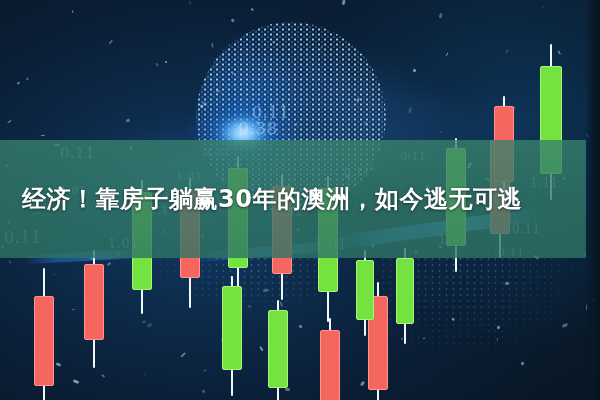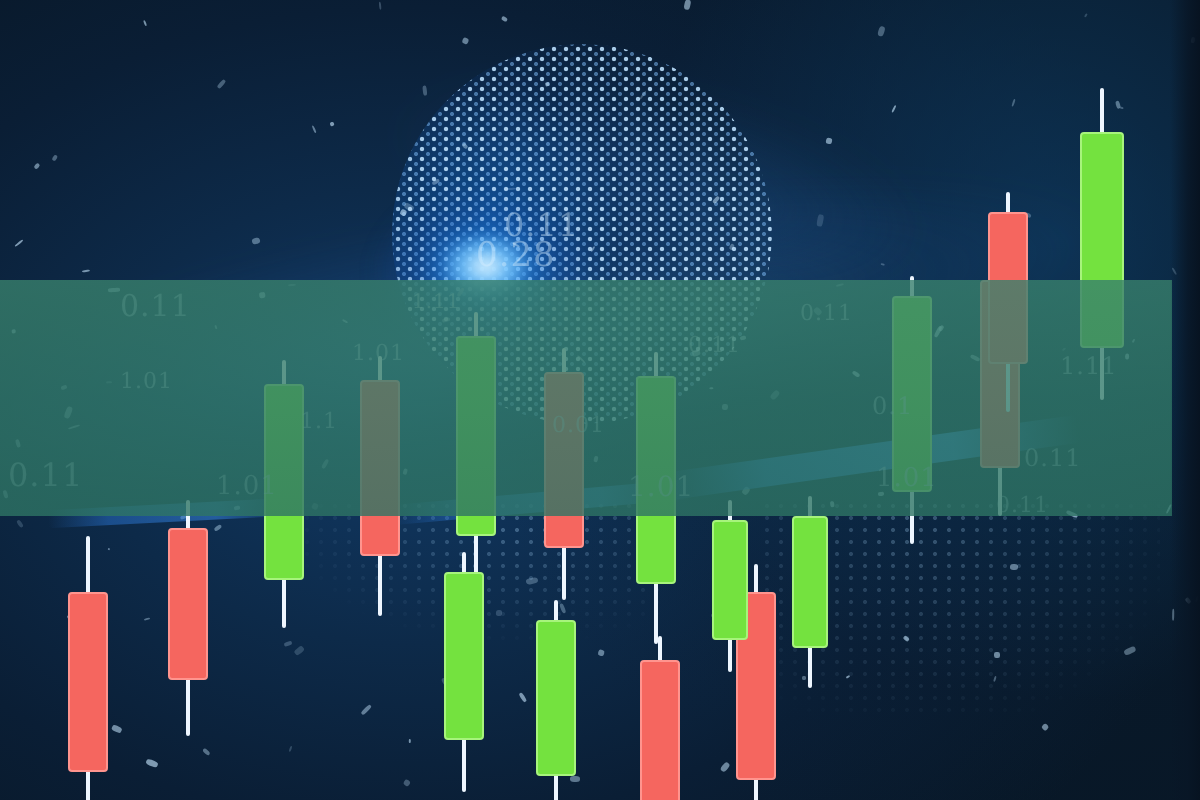--- a/index.html
+++ b/index.html
@@ -418,21 +418,21 @@
         <div class="body" style="top: 106px; height: 76px;"></div>
       </div>
       <div class="candle c-up" style="left: 540px; top: 0px; width: 22px; height: 400px;">
         <div class="wick" style="top: 44px; height: 156px;"></div>
         <div class="body" style="top: 66px; height: 108px;"></div>
       </div>
     </div>
 
   <div id="numbers-layer">
       <div class="num" style="left: 60px; top: 144px; font-size: 15px;">0.11</div>
-      <div class="num" style="left: 238px; top: 118px; font-size: 17px;">0.28</div>
+      <div class="num" style="left: 238px; top: 118px; font-size: 17px;">0.38</div>
       <div class="num" style="left: 252px; top: 103px; font-size: 16px;">0.11</div>
       <div class="num" style="left: 4px; top: 228px; font-size: 16px;">0.11</div>
       <div class="num" style="left: 108px; top: 236px; font-size: 13px;">1.01</div>
       <div class="num" style="left: 314px; top: 236px; font-size: 14px;">1.01</div>
       <div class="num" style="left: 438px; top: 232px; font-size: 13px;">1.01</div>
       <div class="num" style="left: 512px; top: 222px; font-size: 12px;">0.11</div>
       <div class="num" style="left: 436px; top: 196px; font-size: 12px;">0.1</div>
       <div class="num" style="left: 530px; top: 176px; font-size: 12px;">1.11</div>
       <div class="num" style="left: 344px; top: 166px; font-size: 11px;">0.11</div>
       <div class="num" style="left: 176px; top: 170px; font-size: 11px;">1.01</div>
@@ -440,16 +440,17 @@
       <div class="num" style="left: 150px; top: 204px; font-size: 11px;">1.1</div>
       <div class="num" style="left: 276px; top: 206px; font-size: 11px;">0.01</div>
       <div class="num" style="left: 60px; top: 184px; font-size: 11px;">1.01</div>
       <div class="num" style="left: 498px; top: 246px; font-size: 11px;">0.11</div>
       <div class="num" style="left: 206px; top: 146px; font-size: 10px;">1.11</div>
     </div>
 
   <div class="band"></div>
 
   <div class="headline">
+    <div class="hl-line hl-line-2">经济！靠房子躺赢30年的澳洲，如今逃无可逃</div>
   </div>
 
   <div class="edge-dark"></div>
 </div>
 
 </body></html>

